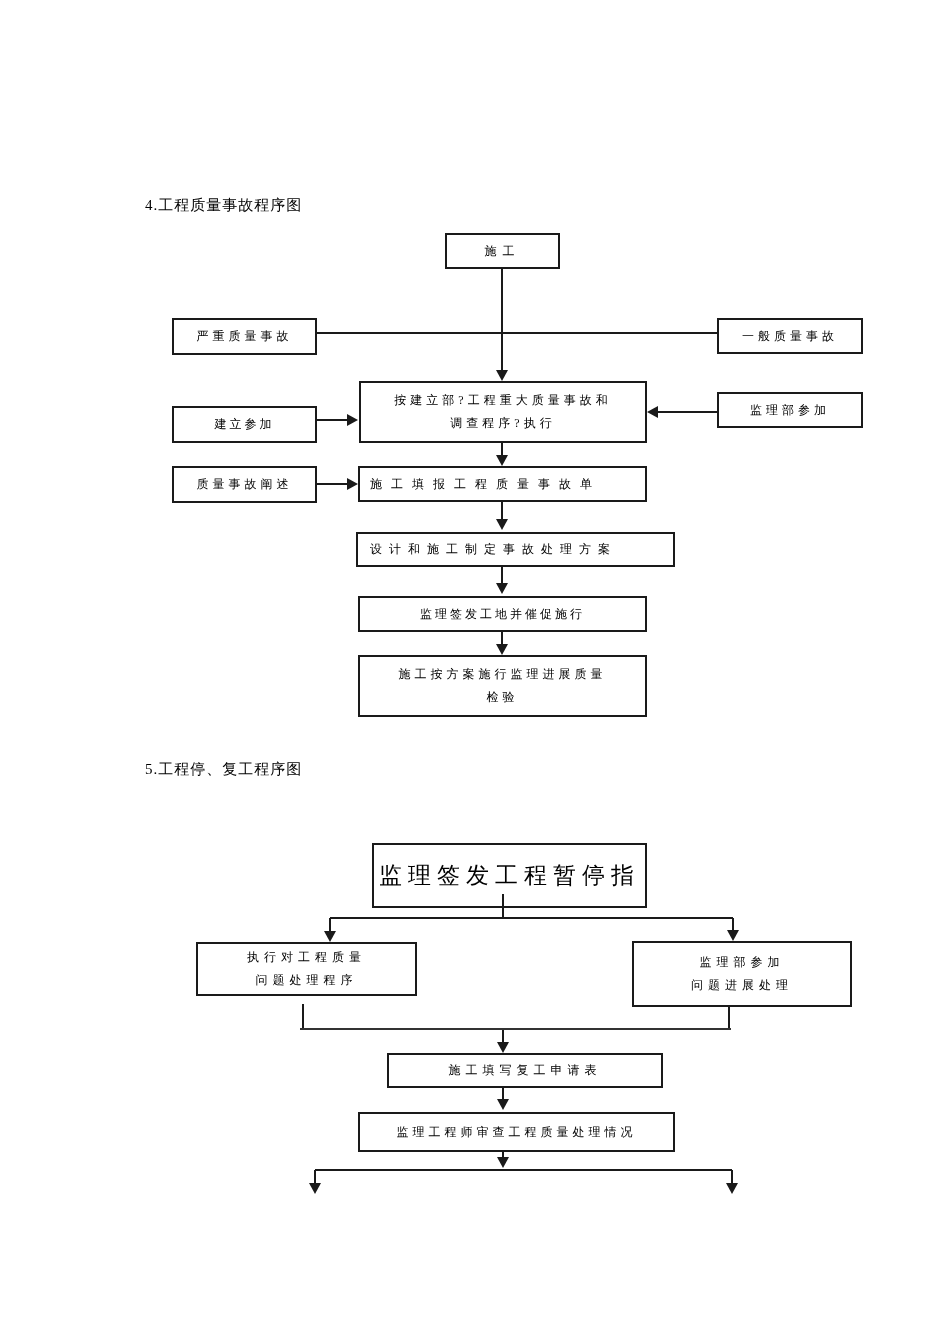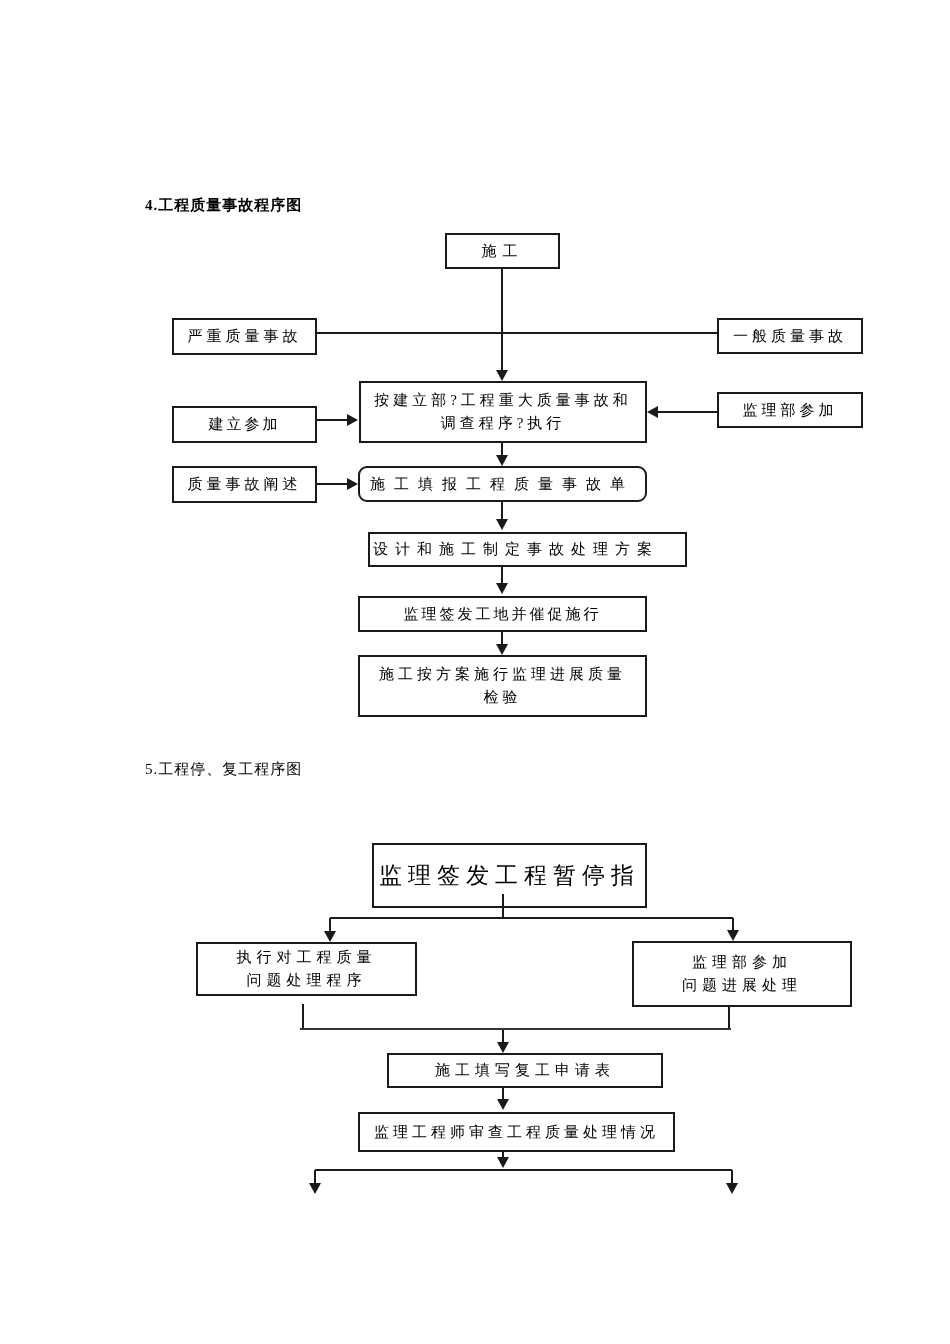--- a/index.html
+++ b/index.html
@@ -5,40 +5,40 @@
   html,body { margin:0; padding:0; background:#ffffff; }
   .page {
     position:relative; width:950px; height:1344px; background:#ffffff;
     font-family:"Liberation Serif","DejaVu Serif",serif; color:#000;
     overflow:hidden;
   }
   .hd { position:absolute; font-size:15px; letter-spacing:1px; white-space:nowrap; }
   .box {
     position:absolute; border:2px solid #1a1a1a; box-sizing:border-box;
     display:flex; flex-direction:column; align-items:center; justify-content:center;
-    text-align:center; font-size:15px; line-height:23px; white-space:nowrap;
+    text-align:center; font-size:12px; line-height:23px; white-space:nowrap;
     background:#fff;
   }
   .box.la { align-items:flex-start; text-align:left; }
   .bl { display:block; }
   .hl, .vl { position:absolute; background:#1a1a1a; }
   .hl { height:1.5px; }
   .vl { width:1.5px; }
   .hl.thick { height:2.5px; background:#333; }
   .ah { position:absolute; width:0; height:0; }
   .ah.down  { border-left:6px solid transparent; border-right:6px solid transparent; border-top:11px solid #1a1a1a; }
   .ah.right { border-top:6px solid transparent; border-bottom:6px solid transparent; border-left:11px solid #1a1a1a; }
   .ah.left  { border-top:6px solid transparent; border-bottom:6px solid transparent; border-right:11px solid #1a1a1a; }
 </style>
 </head>
 <body>
 
 <div class="page">
 
-  <div class="hd" style="left:145px; top:196px;font-weight:bold;">4.工程质量事故程序图</div>
+  <div class="hd" style="left:145px; top:196px;">4.工程质量事故程序图</div>
 
   <div class="box" style="left:445px; top:233px; width:115px; height:36px; letter-spacing:6px;">施工</div>
 
   <div class="vl" style="left:501.3px; top:269px; height:102px;"></div>
   <div class="ah down" style="left:496px; top:370px;"></div>
   <div class="hl" style="left:317px; top:332.3px; width:400px;"></div>
 
   <div class="box" style="left:172px; top:318px; width:145px; height:37px; letter-spacing:4px;">严重质量事故</div>
   <div class="box" style="left:359px; top:381px; width:288px; height:62px; letter-spacing:4px;">
     <span class="bl">按建立部?工程重大质量事故和</span>
@@ -55,26 +55,26 @@
   <div class="hl" style="left:658px; top:411.3px; width:59px;"></div>
   <div class="ah left" style="left:647px; top:406px;"></div>
 
   <div class="vl" style="left:501.3px; top:443px; height:12px;"></div>
   <div class="ah down" style="left:496px; top:455px;"></div>
 
   <div class="box" style="left:172px; top:466px; width:145px; height:37px; letter-spacing:4px;">质量事故阐述</div>
   <div class="hl" style="left:317px; top:483.3px; width:30px;"></div>
   <div class="ah right" style="left:347px; top:478px;"></div>
 
-  <div class="box la" style="left:358px; top:466px; width:289px; height:36px; letter-spacing:9px; padding-left:10px;border-radius:9px;">施工填报工程质量事故单</div>
+  <div class="box la" style="left:358px; top:466px; width:289px; height:36px; letter-spacing:9px; padding-left:10px;">施工填报工程质量事故单</div>
 
   <div class="vl" style="left:501.3px; top:502px; height:17px;"></div>
   <div class="ah down" style="left:496px; top:519px;"></div>
 
-  <div class="box la" style="left:368px; top:532px; width:319px; height:35px; letter-spacing:7px; padding-left:3px;">设计和施工制定事故处理方案</div>
+  <div class="box la" style="left:356px; top:532px; width:319px; height:35px; letter-spacing:7px; padding-left:12px;">设计和施工制定事故处理方案</div>
 
   <div class="vl" style="left:501.3px; top:567px; height:16px;"></div>
   <div class="ah down" style="left:496px; top:583px;"></div>
 
   <div class="box" style="left:358px; top:596px; width:289px; height:36px; letter-spacing:3px;">监理签发工地并催促施行</div>
 
   <div class="vl" style="left:501.3px; top:632px; height:12px;"></div>
   <div class="ah down" style="left:496px; top:644px;"></div>
 
   <div class="box" style="left:358px; top:655px; width:289px; height:62px; letter-spacing:4px;">

